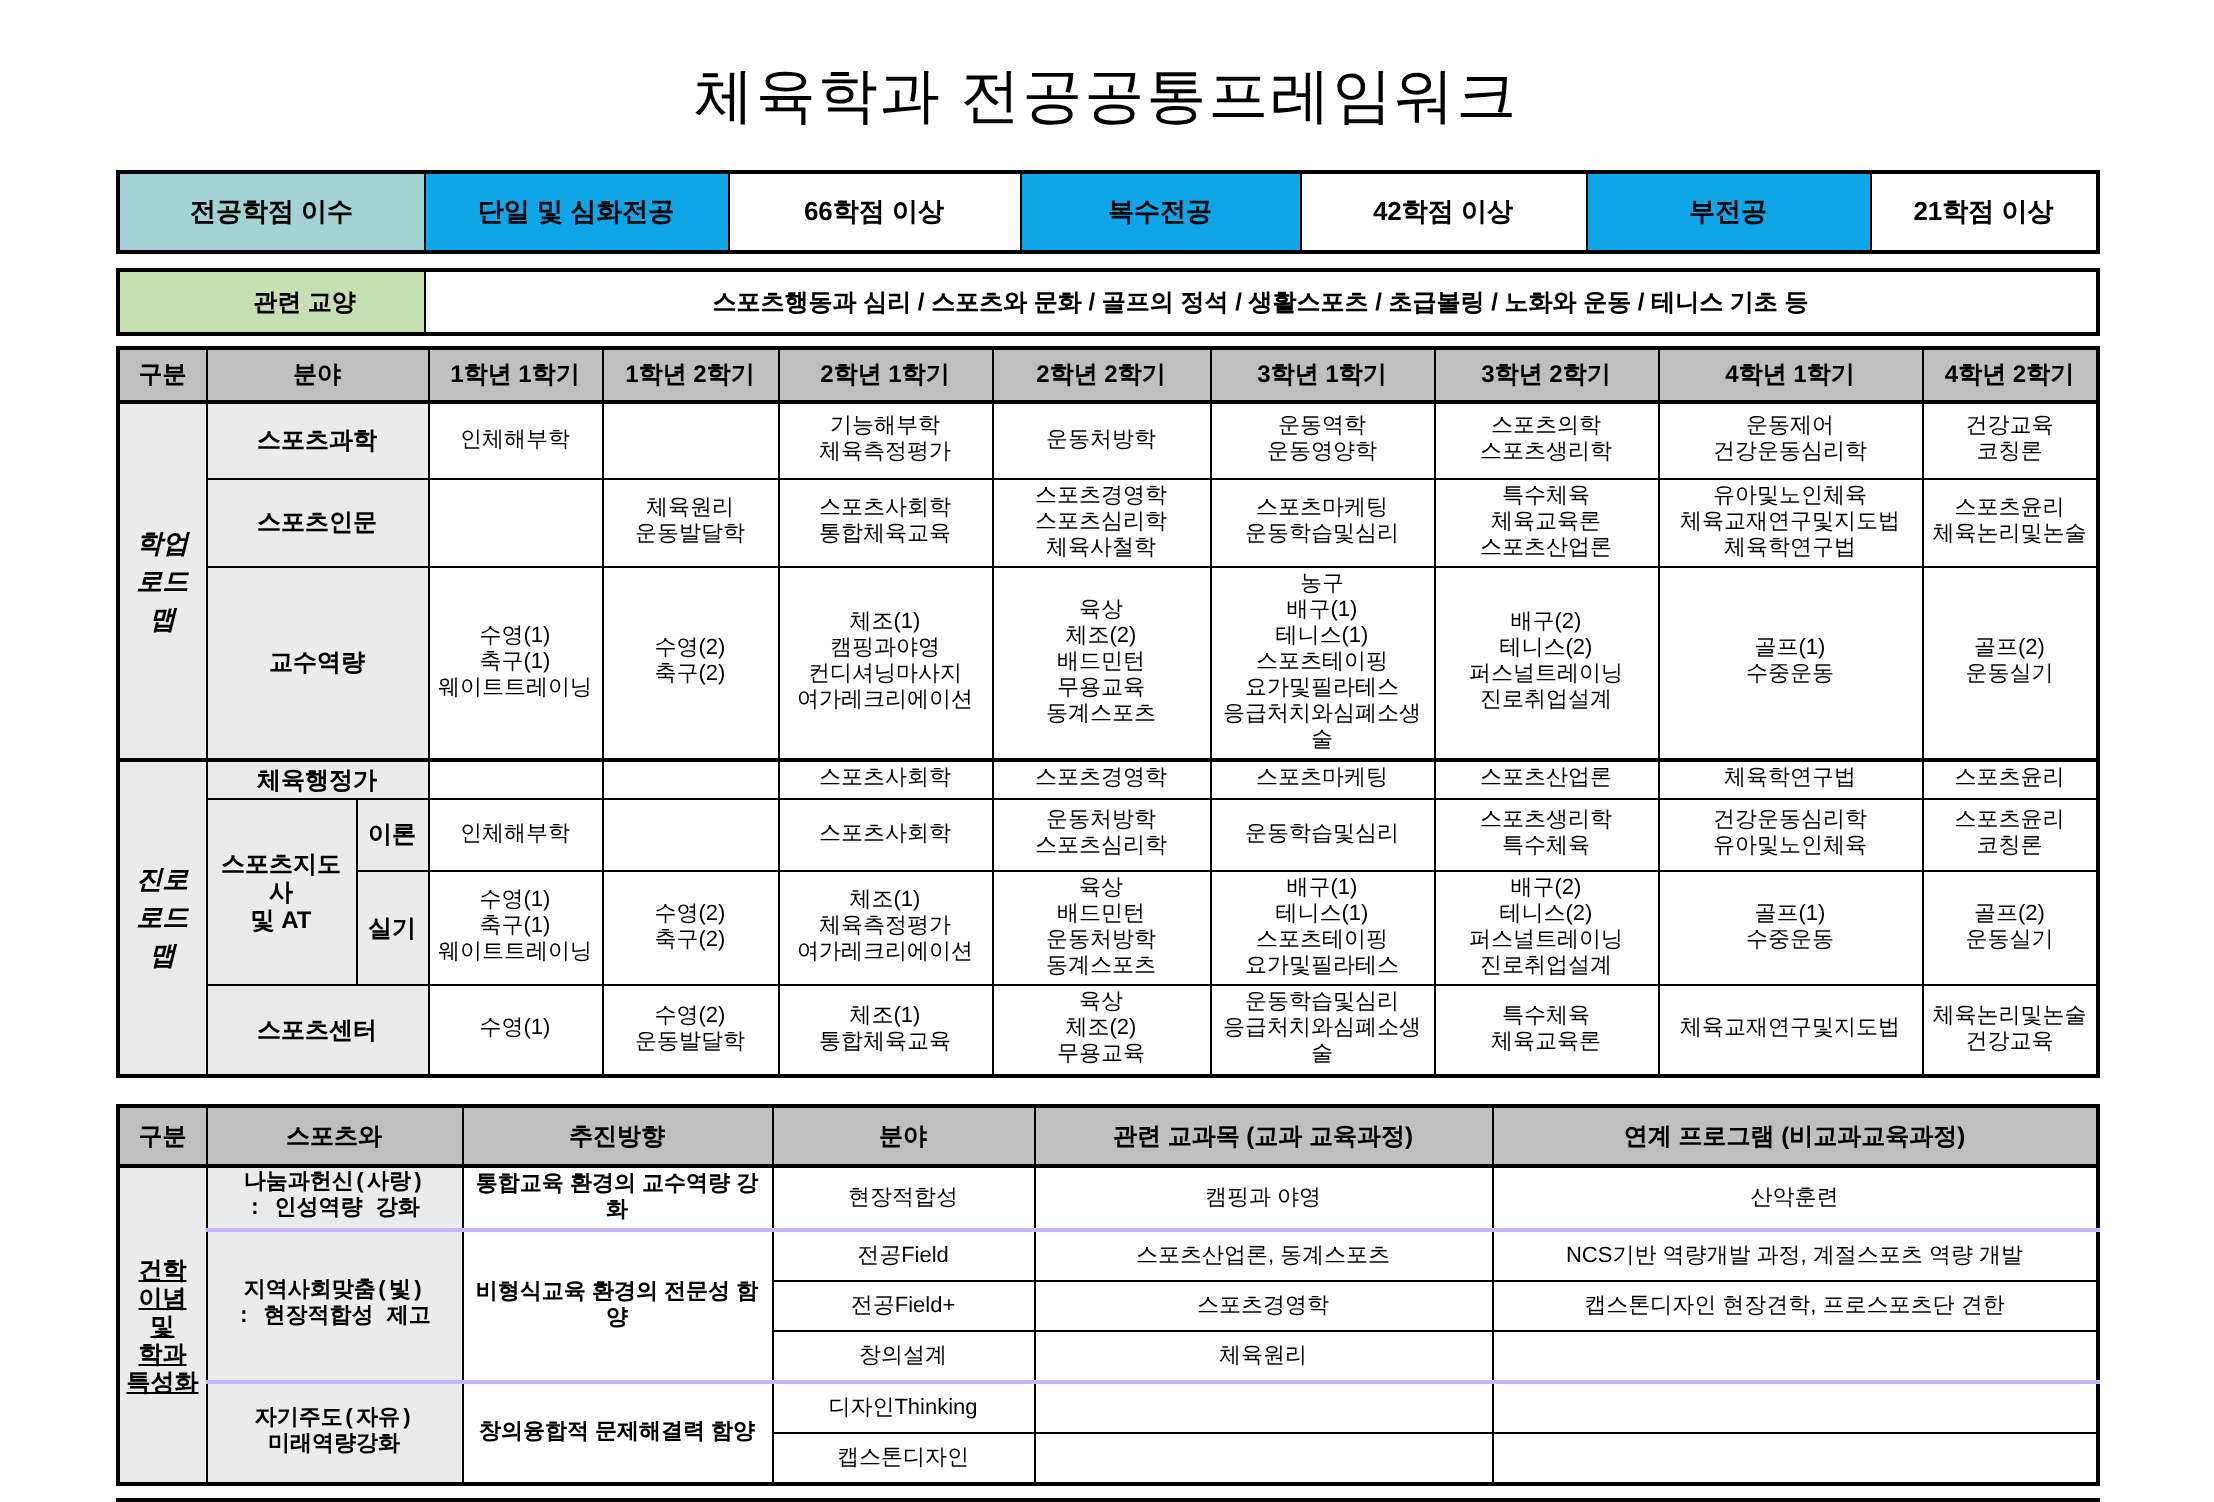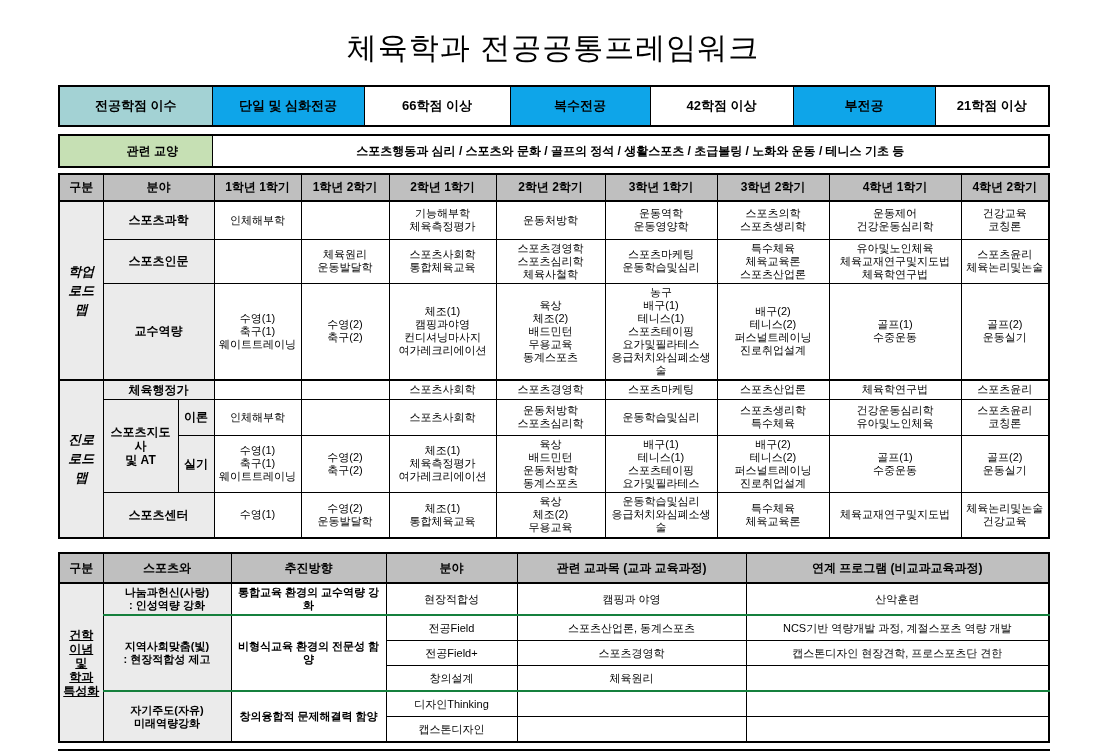--- a/index.html
+++ b/index.html
@@ -26,23 +26,23 @@
   .tbl-roadmap td.group{background:#ebebeb;font-size:13px;font-weight:bold;line-height:19px;font-style:italic;}
   .tbl-roadmap td.cat{background:#ebebeb;font-size:12px;font-weight:bold;line-height:14px;}
   tr.sec td{border-top:2.5px solid #000;}
   .h38{height:38px;} .h44{height:44px;} .h86{height:86px;} .h18{height:18px;}
   .h36{height:36px;} .h56{height:56px;} .h46{height:46px;}
   
   .tbl-vision{margin-bottom:6px;}
   .tbl-vision th{background:#bfbfbf;font-size:12px;font-weight:bold;height:24px;border-bottom:2px solid #000;}
   .tbl-vision td{font-size:11px;line-height:13px;height:20px;}
   .tbl-vision td.group{background:#ebebeb;font-size:12px;font-weight:bold;line-height:14px;text-decoration:underline;}
-  .tbl-vision td.goal{background:#ebebeb;font-size:11px;font-weight:bold;line-height:13px;}
+  .tbl-vision td.goal{background:#ebebeb;font-size:11px;font-weight:bold;line-height:13px;font-family:Liberation Mono, monospace;}
   .tbl-vision td.dir{font-weight:bold;}
-  .tbl-vision tr.gt td{border-top:2px solid #15803d;}
+  .tbl-vision tr.gt td{border-top:2px solid #c4b5fd;}
   .r28{height:28px;}
   
   .tbl-cert td{font-size:11.5px;}
   .tbl-cert td.label{background:#c6e0b4;font-size:12px;font-weight:bold;height:56px;}
   .tbl-cert td.body{text-align:left;padding-left:10px;line-height:15px;}
 </style>
 </head>
 <body>
 
 <div class="page">

